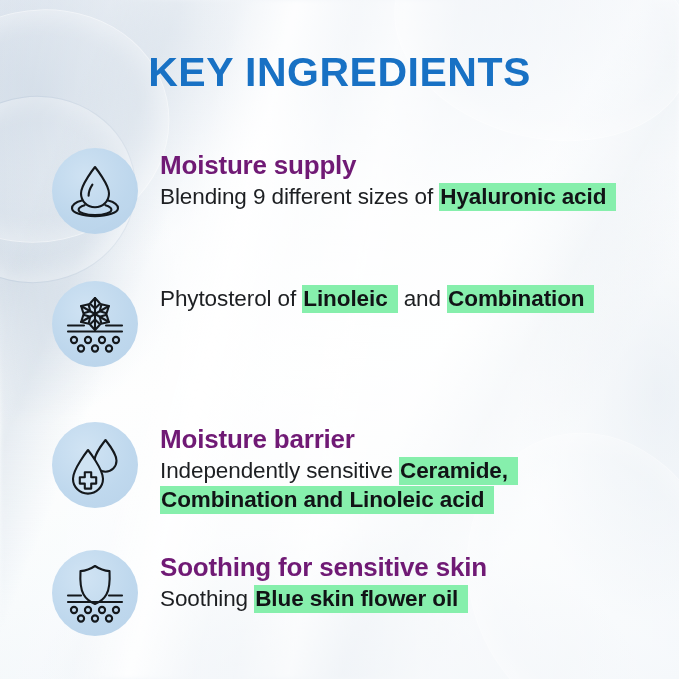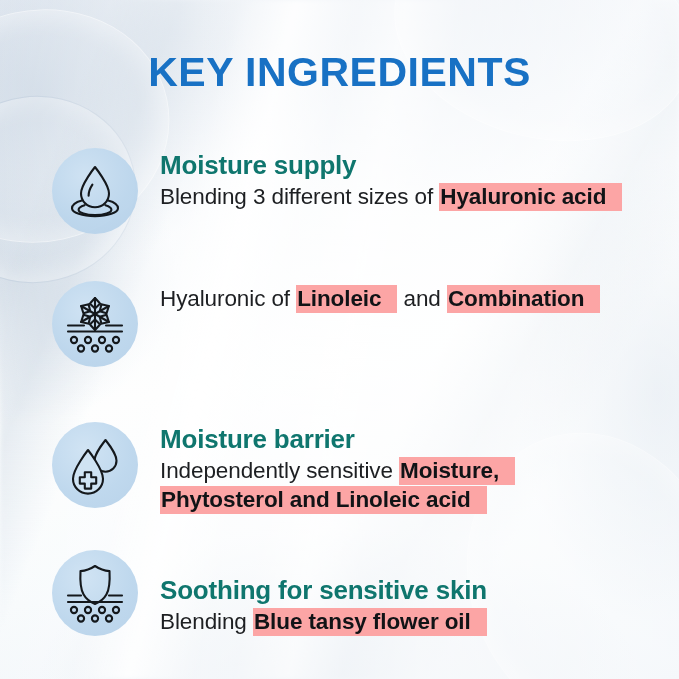--- a/index.html
+++ b/index.html
@@ -93,21 +93,21 @@
   .item {
     position: absolute;
     left: 52px;
     width: 610px;
     display: flex;
     align-items: flex-start;
   }
   .item-1 { top: 148px; }
   .item-2 { top: 281px; }
   .item-3 { top: 422px; }
-  .item-4 { top: 550px; align-items: flex-end; }
+  .item-4 { top: 550px; }
 
   .icon-badge {
     flex: 0 0 auto;
     width: 86px;
     height: 86px;
     border-radius: 50%;
     background: radial-gradient(circle at 38% 32%, rgba(206,226,243,0.95) 0%, rgba(186,213,236,0.92) 58%, rgba(176,205,231,0.88) 100%);
     display: flex;
     align-items: center;
     justify-content: center;
@@ -115,40 +115,40 @@
   }
   .icon-badge svg { display: block; }
 
   .item-text {
     padding-top: 3px;
     min-width: 0;
   }
   .item-title {
     font-size: 26px;
     font-weight: 700;
-    color: #0f766e;
+    color: #701a75;
     line-height: 1.08;
     letter-spacing: -0.2px;
     margin-bottom: 3px;
     white-space: nowrap;
   }
   .item-desc {
     font-size: 22.5px;
     font-weight: 400;
     color: #1d1f22;
     line-height: 1.30;
     letter-spacing: -0.1px;
   }
   .hl {
-    background-color: #fca5a5;
+    background-color: #86efac;
     font-weight: 700;
     color: #111316;
     box-decoration-break: clone;
     -webkit-box-decoration-break: clone;
-    padding: 1px 16px 2px 1px;
+    padding: 1px 10px 2px 1px;
   }
   .nowrap { white-space: nowrap; }
 </style>
 </head>
 <body>
 
 <div id="infographic">
 
   <div class="bg-layer bg-base"></div>
   <div class="bg-layer bg-swirl1"></div>
@@ -169,21 +169,21 @@
         <svg width="62" height="62" viewBox="0 0 62 62" fill="none" stroke="#14181c" stroke-width="2.1" stroke-linecap="round" stroke-linejoin="round">
           <path d="M31 7 C31 7 17 24.5 17 33.5 C17 41.2 23.3 47.3 31 47.3 C38.7 47.3 45 41.2 45 33.5 C45 24.5 31 7 31 7 Z"></path>
           <path d="M24.6 35.8 C24.6 31.6 26.4 27.6 28.4 24.6"></path>
           <path d="M17.9 40.4 C11.9 42.0 8 44.9 8 48.2 C8 52.6 18.3 56.2 31 56.2 C43.7 56.2 54 52.6 54 48.2 C54 44.9 50.1 42.0 44.1 40.4"></path>
           <path d="M20.6 45.2 C16.9 46.3 14.6 47.9 14.6 49.7 C14.6 52.6 21.9 55.0 31 55.0 C40.1 55.0 47.4 52.6 47.4 49.7 C47.4 47.9 45.1 46.3 41.4 45.2"></path>
         </svg>
       </div>
       <div class="item-text">
         <div class="item-title">Moisture supply</div>
         <div class="item-desc">
-          <span>Blending 3 different sizes of </span><span class="hl nowrap">Hyaluronic acid</span>
+          <span>Blending 9 different sizes of </span><span class="hl nowrap">Hyaluronic acid</span>
         </div>
       </div>
     </div>
 
     <div class="item item-2">
       <div class="icon-badge">
         <svg width="64" height="64" viewBox="0 0 64 64" fill="none" stroke="#14181c" stroke-width="2.1" stroke-linecap="round" stroke-linejoin="round">
 
           <g transform="translate(32,22)">
             <g>
@@ -211,41 +211,41 @@
           <circle cx="25" cy="48" r="3.1"></circle>
           <circle cx="39" cy="48" r="3.1"></circle>
           <circle cx="53" cy="48" r="3.1"></circle>
           <circle cx="18" cy="56.5" r="3.1"></circle>
           <circle cx="32" cy="56.5" r="3.1"></circle>
           <circle cx="46" cy="56.5" r="3.1"></circle>
         </svg>
       </div>
       <div class="item-text">
         <div class="item-desc">
-          <span>Hyaluronic of </span><span class="hl nowrap">Linoleic</span><span> and </span><span class="hl nowrap">Combination</span>
+          <span>Phytosterol of </span><span class="hl nowrap">Linoleic</span><span> and </span><span class="hl nowrap">Combination</span>
         </div>
       </div>
     </div>
 
     <div class="item item-3">
       <div class="icon-badge">
         <svg width="62" height="62" viewBox="0 0 62 62" fill="none" stroke="#14181c" stroke-width="2.1" stroke-linecap="round" stroke-linejoin="round">
 
           <path d="M41.5 6 C41.5 6 30.5 19.7 30.5 26.8 C30.5 32.9 35.4 37.7 41.5 37.7 C47.6 37.7 52.5 32.9 52.5 26.8 C52.5 19.7 41.5 6 41.5 6 Z"></path>
 
           <path d="M24 16 C24 16 9 35 9 44.7 C9 53.0 15.7 59.6 24 59.6 C32.3 59.6 39 53.0 39 44.7 C39 35 24 16 24 16 Z" fill="#cfe3f3" stroke="none"></path>
           <path d="M24 16 C24 16 9 35 9 44.7 C9 53.0 15.7 59.6 24 59.6 C32.3 59.6 39 53.0 39 44.7 C39 35 24 16 24 16 Z"></path>
 
           <path d="M20.8 38.2 H27.2 V43.2 H32.2 V49.6 H27.2 V54.6 H20.8 V49.6 H15.8 V43.2 H20.8 Z"></path>
         </svg>
       </div>
       <div class="item-text">
         <div class="item-title">Moisture barrier</div>
         <div class="item-desc">
-          <span>Independently sensitive </span><span class="hl nowrap">Moisture,</span><br><span class="hl nowrap">Phytosterol and Linoleic acid</span>
+          <span>Independently sensitive </span><span class="hl nowrap">Ceramide,</span><br><span class="hl nowrap">Combination and Linoleic acid</span>
         </div>
       </div>
     </div>
 
     <div class="item item-4">
       <div class="icon-badge">
         <svg width="64" height="64" viewBox="0 0 64 64" fill="none" stroke="#14181c" stroke-width="2.1" stroke-linecap="round" stroke-linejoin="round">
 
           <path d="M32 5 C26.5 8.6 21.0 9.8 17.5 10.1 C17.5 10.1 16.6 26.6 20.6 33.6 C23.6 38.9 28.4 41.6 32 43.0
                    C35.6 41.6 40.4 38.9 43.4 33.6 C47.4 26.6 46.5 10.1 46.5 10.1 C43.0 9.8 37.5 8.6 32 5 Z"></path>
@@ -259,19 +259,19 @@
           <circle cx="39" cy="49" r="3.1"></circle>
           <circle cx="53" cy="49" r="3.1"></circle>
           <circle cx="18" cy="57.5" r="3.1"></circle>
           <circle cx="32" cy="57.5" r="3.1"></circle>
           <circle cx="46" cy="57.5" r="3.1"></circle>
         </svg>
       </div>
       <div class="item-text">
         <div class="item-title">Soothing for sensitive skin</div>
         <div class="item-desc">
-          <span>Blending </span><span class="hl nowrap">Blue tansy flower oil</span>
+          <span>Soothing </span><span class="hl nowrap">Blue skin flower oil</span>
         </div>
       </div>
     </div>
 
   </div>
 </div>
 
 </body></html>

